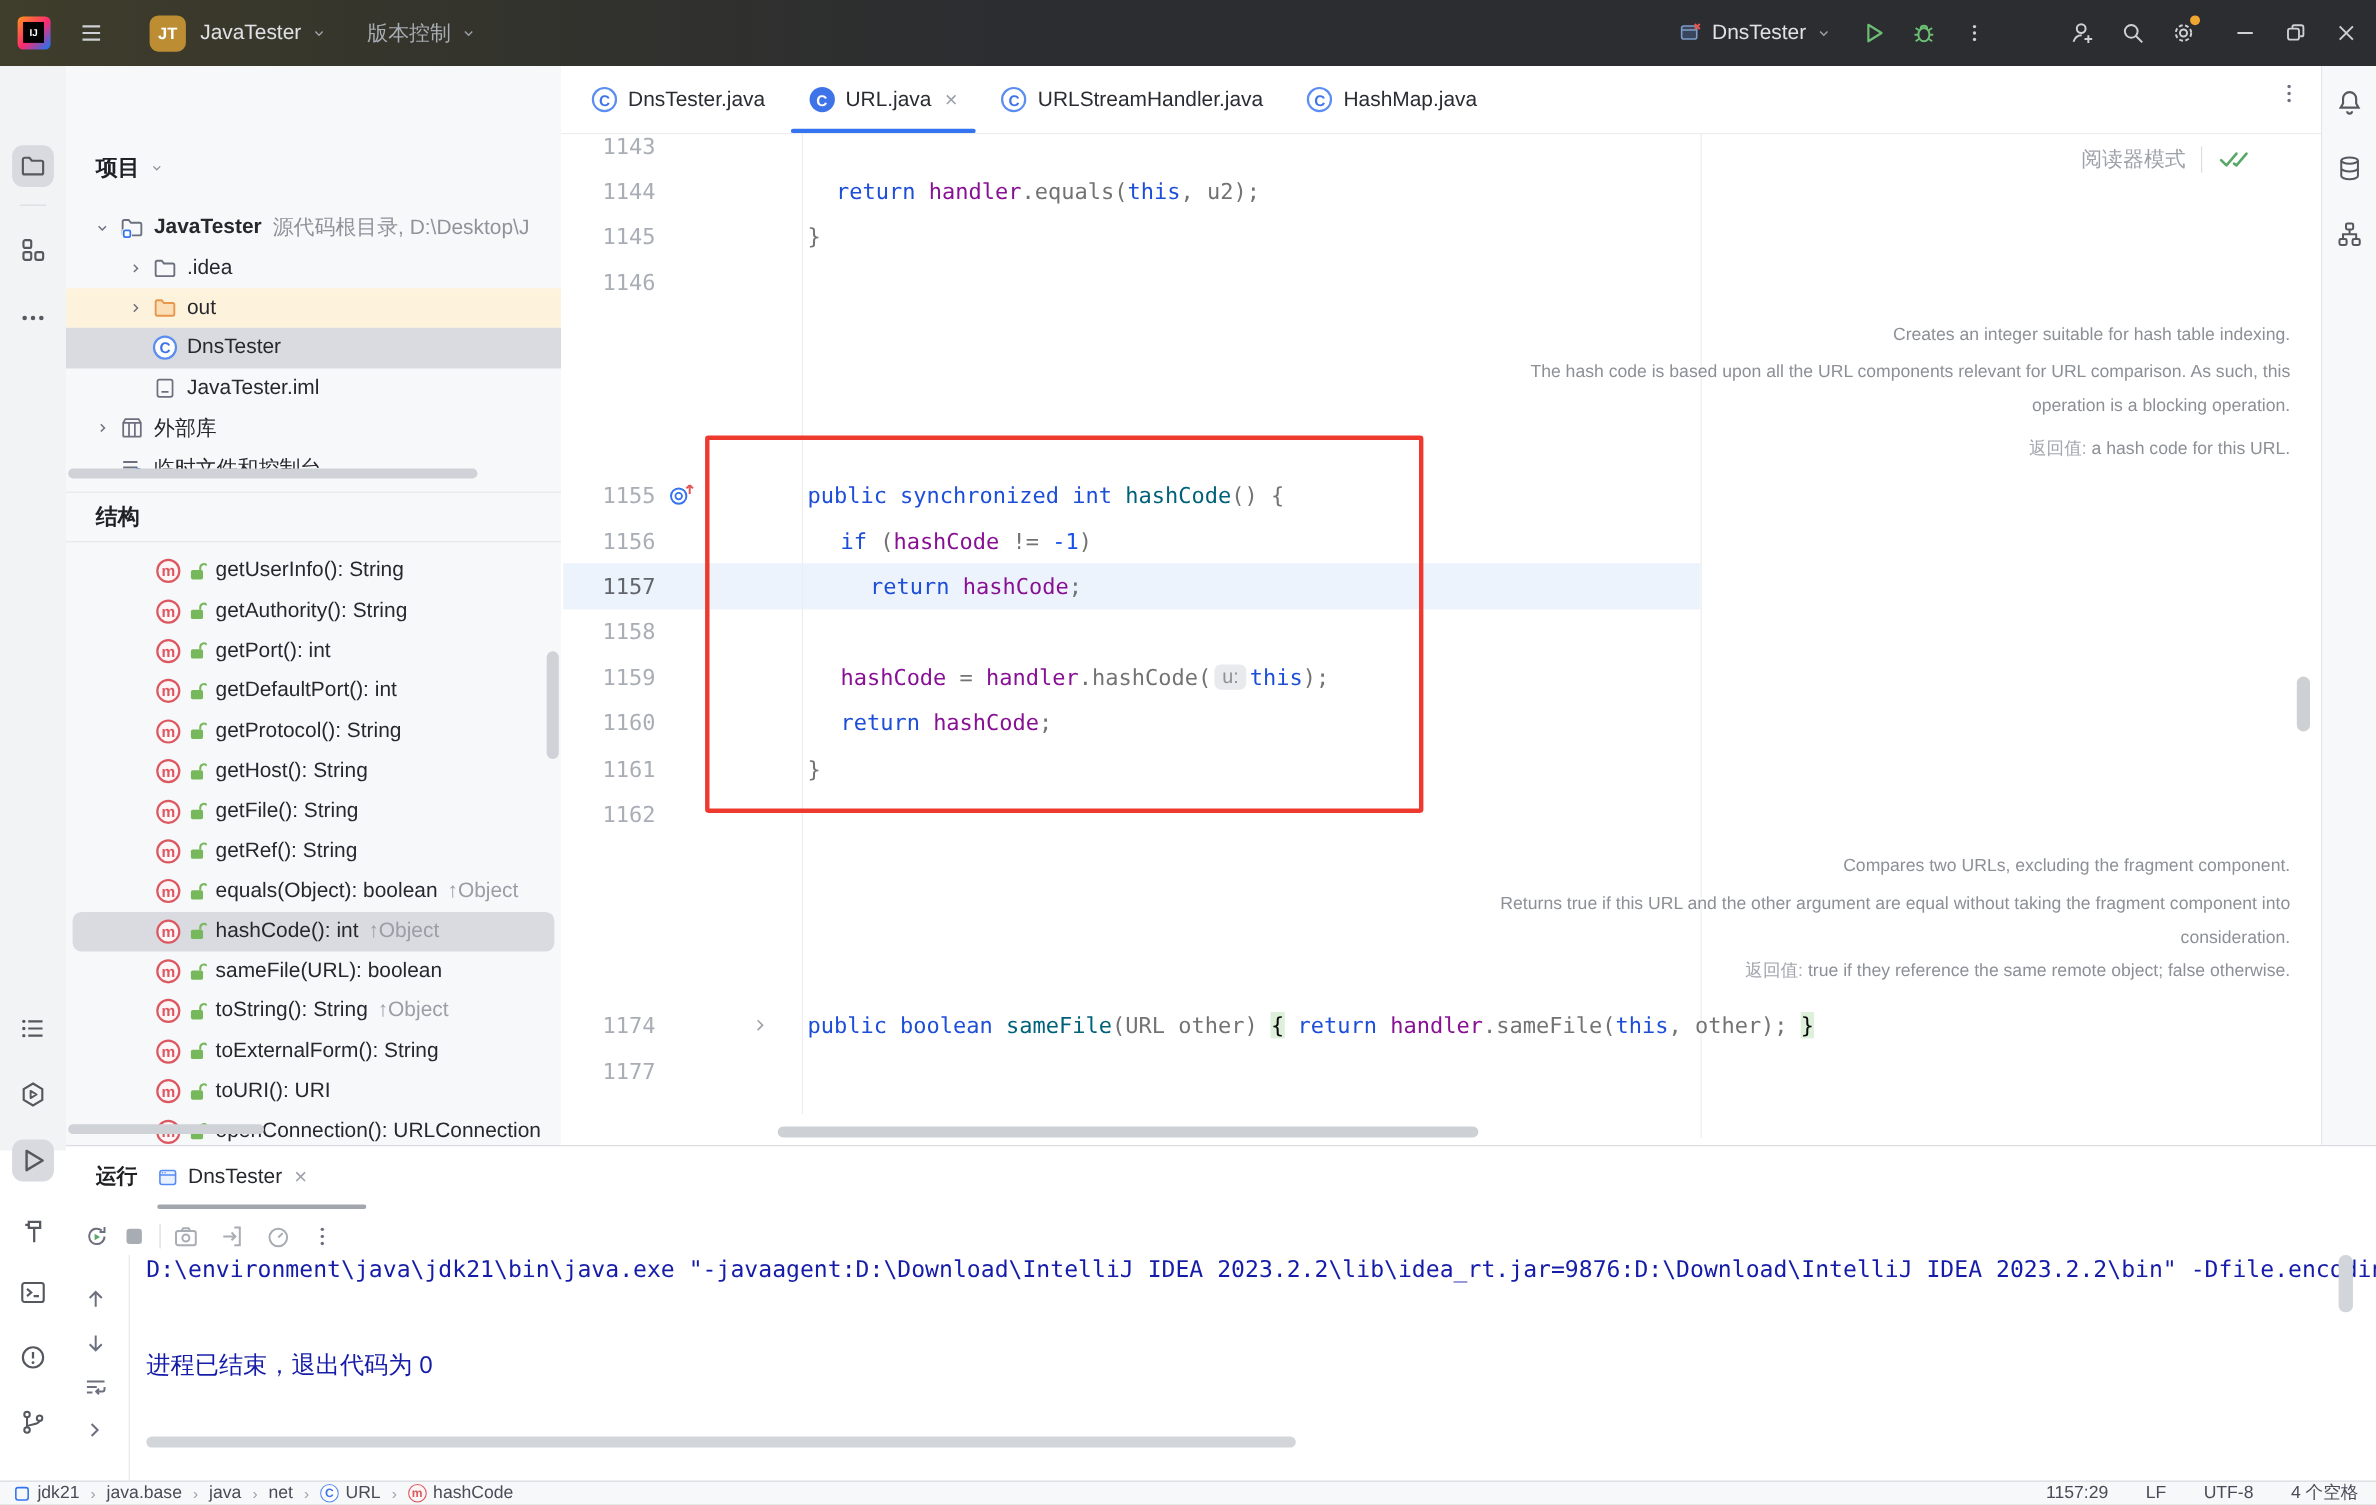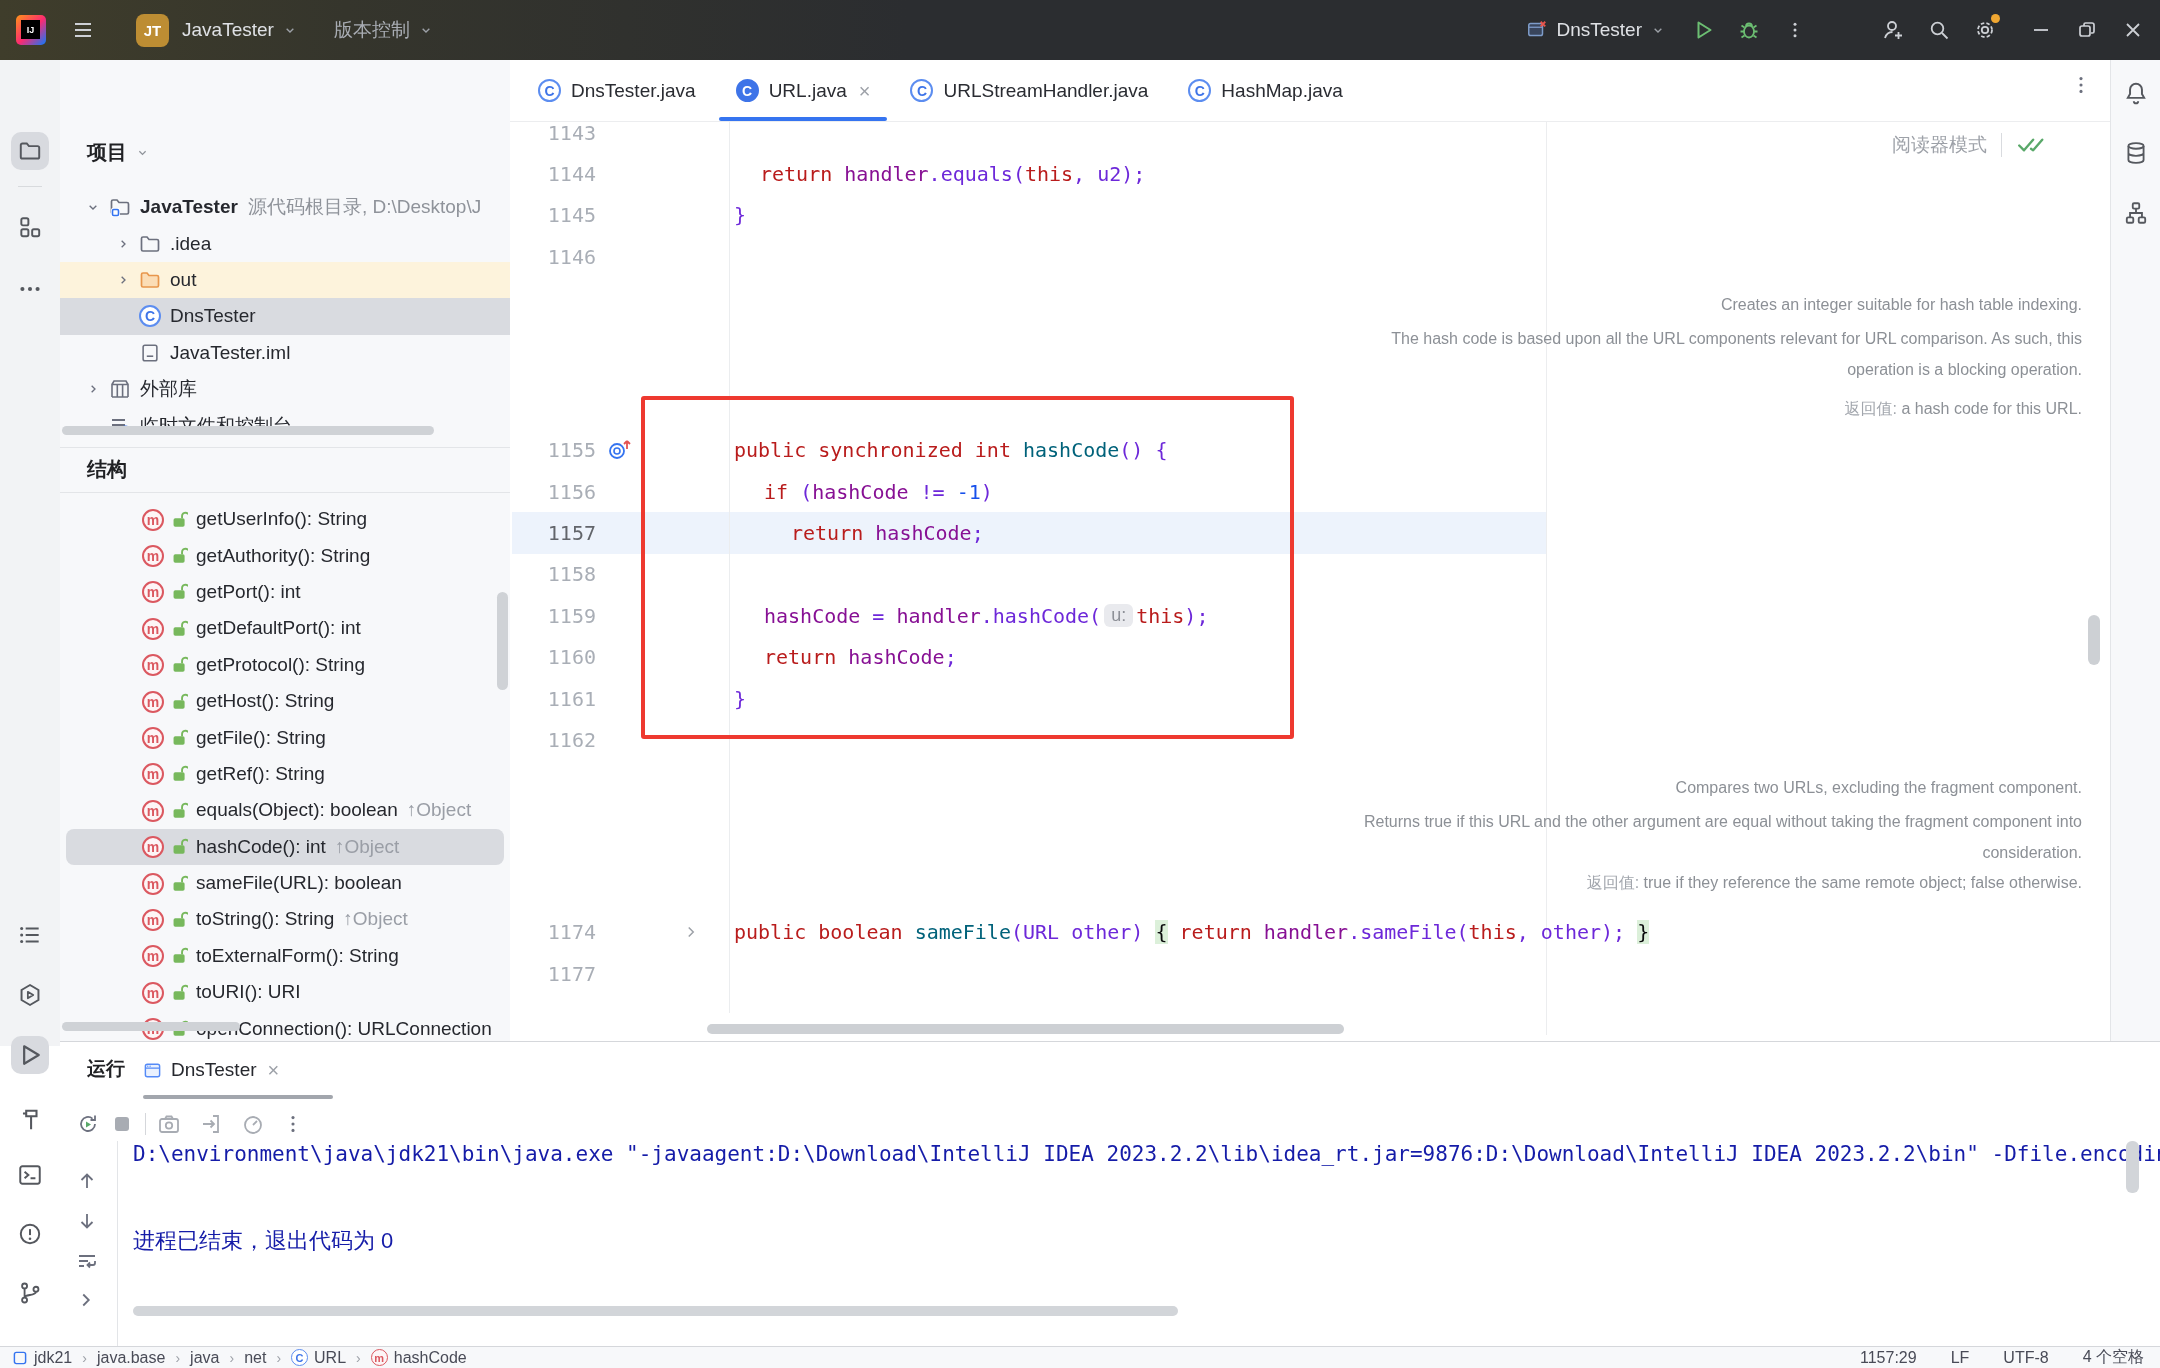--- a/index.html
+++ b/index.html
@@ -69,21 +69,21 @@
   .cline{position:relative;height:41.4px;}
   .cline.mt8{margin-top:8px}
   .cur::before{content:"";position:absolute;left:2px;width:1034px;top:0;bottom:0;background:#EDF3FC;}
   .lnum{position:absolute;left:0;top:0;width:86px;height:100%;display:flex;align-items:center;justify-content:flex-end;
         color:#A9AEB6;font:20px "DejaVu Sans Mono",monospace;}
   .cur .lnum{color:#62656B}
   .gut{position:absolute;left:96px;top:0;height:100%;display:flex;align-items:center;}
   .gut.fold{left:172px}
   .code{position:absolute;left:224px;top:0;height:100%;display:flex;align-items:center;
         font:20px "DejaVu Sans Mono",monospace;color:#0A0A0C;white-space:pre;}
-  .tk-k{color:#b91c1c}.tk-f{color:#871094}.tk-m{color:#00627A}.tk-n{color:#1750EB}.tk-p{color:#6d28d9}
+  .tk-k{color:#1d4ed8}.tk-f{color:#871094}.tk-m{color:#00627A}.tk-n{color:#1750EB}.tk-p{color:#737373}
   .tk-hint{background:#E9EAEE;color:#8D9097;border-radius:6px;padding:1px 7px;margin:0 3px;
            font:18px "Liberation Sans",sans-serif;}
   .tk-gb{background:#DCF0DA}
   .doc{position:relative;padding:10px 0 4px 244px;color:#8C9096;font-size:16px;}
   .docrow{height:34px;line-height:34px;white-space:pre;}
   .docrow.short{height:27px;line-height:27px;}
   .docrow.gap{margin-top:9px;}
   .doclabel{color:#A2A6AD}
   .docem{color:#5E6166}
   #annotation-box{position:absolute;left:131px;top:336px;width:645px;height:335px;border:4px solid #EE392F;border-radius:3px;z-index:6;}

